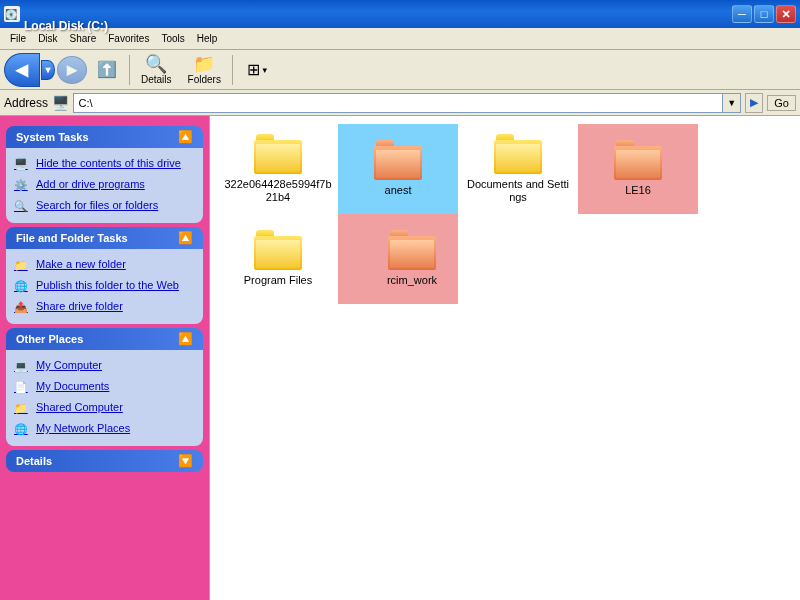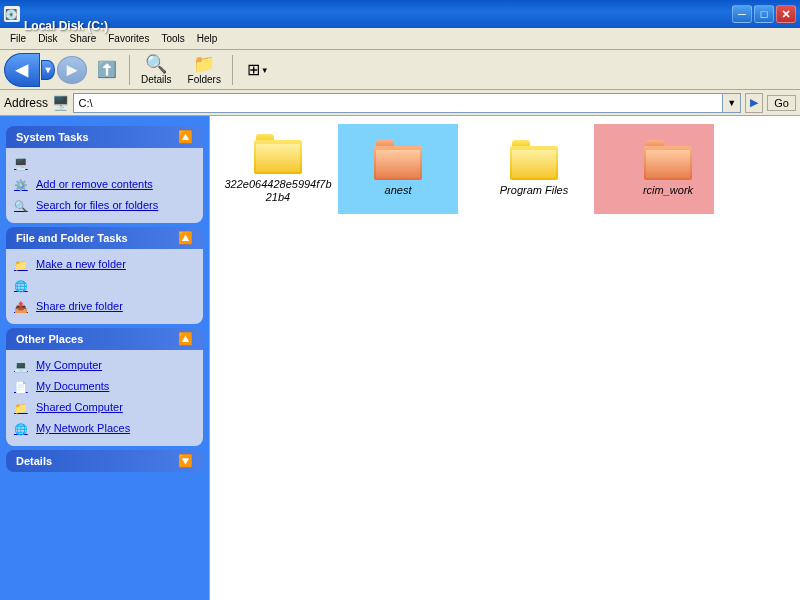--- a/index.html
+++ b/index.html
@@ -146,21 +146,21 @@
     #main-area {
       display: flex;
       height: calc(600px - 28px - 22px - 40px - 26px);
       background: white;
     }
 
     
     #left-panel {
       width: 210px;
       min-width: 210px;
-      background: #3b82f6;
+      background: #ec4899;
       overflow-y: auto;
       border-right: 1px solid #ACA899;
       padding: 6px 0;
     }
 
     .panel-section {
       margin: 4px 6px;
       border-radius: 8px;
       overflow: hidden;
     }
@@ -200,23 +200,22 @@
     }
 
     
     #file-area {
       flex: 1;
       background: white;
       padding: 8px;
       display: flex;
       flex-wrap: wrap;
       align-content: flex-start;
-      gap: 16px;
+      gap: 0;
       overflow-y: auto;
-      font-style: italic;
     }
 
     .file-item {
       display: flex;
       flex-direction: column;
       align-items: center;
       width: 120px;
       height: 90px;
       padding: 6px 4px;
       cursor: pointer;
@@ -371,44 +370,46 @@
   <div id="left-panel">
 
     <div class="panel-section">
       <div class="panel-header">
         <span>System Tasks</span>
         <span style="font-size:12px;">🔼</span>
       </div>
       <div class="panel-content">
         <div class="panel-link">
           <span class="panel-link-icon">🖥️</span>
+          <span>Hide the contents of this drive</span>
         </div>
         <div class="panel-link">
           <span class="panel-link-icon">⚙️</span>
-          <span>Add or remove contents</span>
+          <span>Add or drive programs</span>
         </div>
         <div class="panel-link">
           <span class="panel-link-icon">🔍</span>
           <span>Search for files or folders</span>
         </div>
       </div>
     </div>
 
     <div class="panel-section">
       <div class="panel-header">
         <span>File and Folder Tasks</span>
         <span style="font-size:12px;">🔼</span>
       </div>
       <div class="panel-content">
         <div class="panel-link">
           <span class="panel-link-icon">📁</span>
           <span>Make a new folder</span>
         </div>
         <div class="panel-link">
           <span class="panel-link-icon">🌐</span>
+          <span>Publish this folder to the Web</span>
         </div>
         <div class="panel-link">
           <span class="panel-link-icon">📤</span>
           <span>Share drive folder</span>
         </div>
       </div>
     </div>
 
     <div class="panel-section">
       <div class="panel-header">
@@ -461,29 +462,50 @@
         <div class="folder-icon">
           <div class="folder-tab folder-tab-sel"></div>
           <div class="folder-body folder-body-sel">
             <div class="folder-body-inner folder-body-inner-sel"></div>
           </div>
         </div>
         <span class="file-label">anest</span>
       </div>
     </div>
 
-
     <div style="display:flex;flex-direction:row;">
       <div class="file-item">
         <div class="folder-icon">
           <div class="folder-tab"></div>
           <div class="folder-body">
             <div class="folder-body-inner"></div>
           </div>
         </div>
+        <span class="file-label">Documents and Settings</span>
+      </div>
+
+      <div class="file-item selected" style="background:#F0A0A0;">
+        <div class="folder-icon">
+          <div class="folder-tab folder-tab-sel"></div>
+          <div class="folder-body folder-body-sel">
+            <div class="folder-body-inner folder-body-inner-sel"></div>
+          </div>
+        </div>
+        <span class="file-label">LE16</span>
+      </div>
+    </div>
+
+    <div style="display:flex;flex-direction:row;">
+      <div class="file-item">
+        <div class="folder-icon">
+          <div class="folder-tab"></div>
+          <div class="folder-body">
+            <div class="folder-body-inner"></div>
+          </div>
+        </div>
         <span class="file-label">Program Files</span>
       </div>
 
       <div class="file-item selected" style="background:#F0A0A0;padding-left:32px;">
         <div class="folder-icon">
           <div class="folder-tab folder-tab-sel"></div>
           <div class="folder-body folder-body-sel">
             <div class="folder-body-inner folder-body-inner-sel"></div>
           </div>
         </div>

